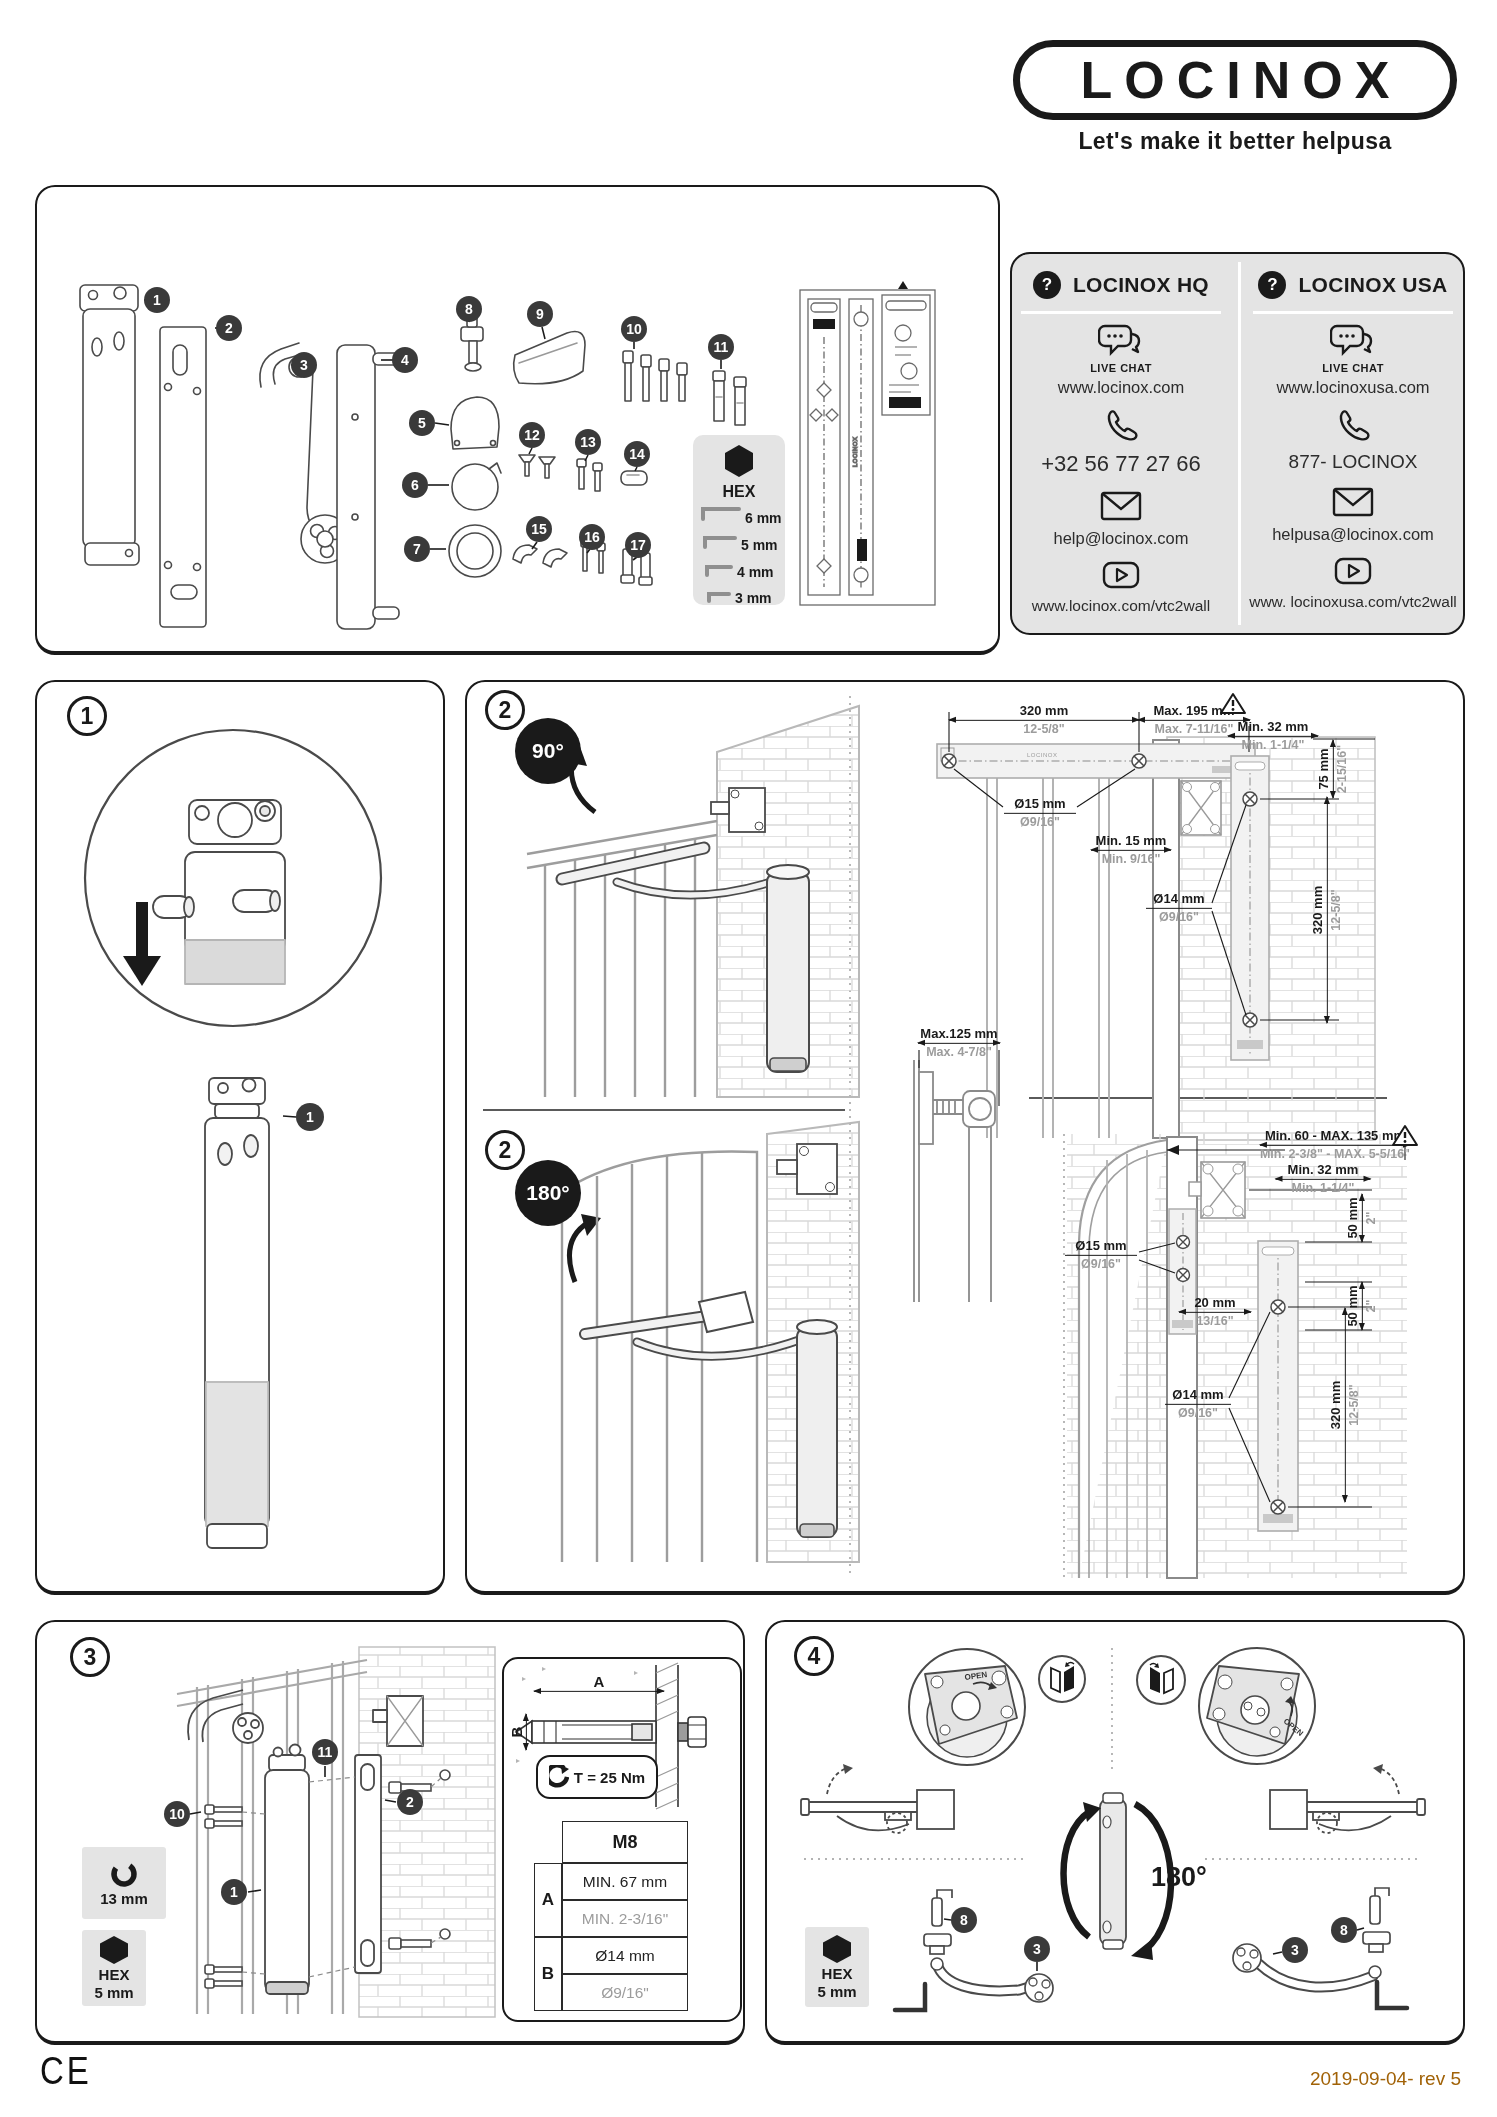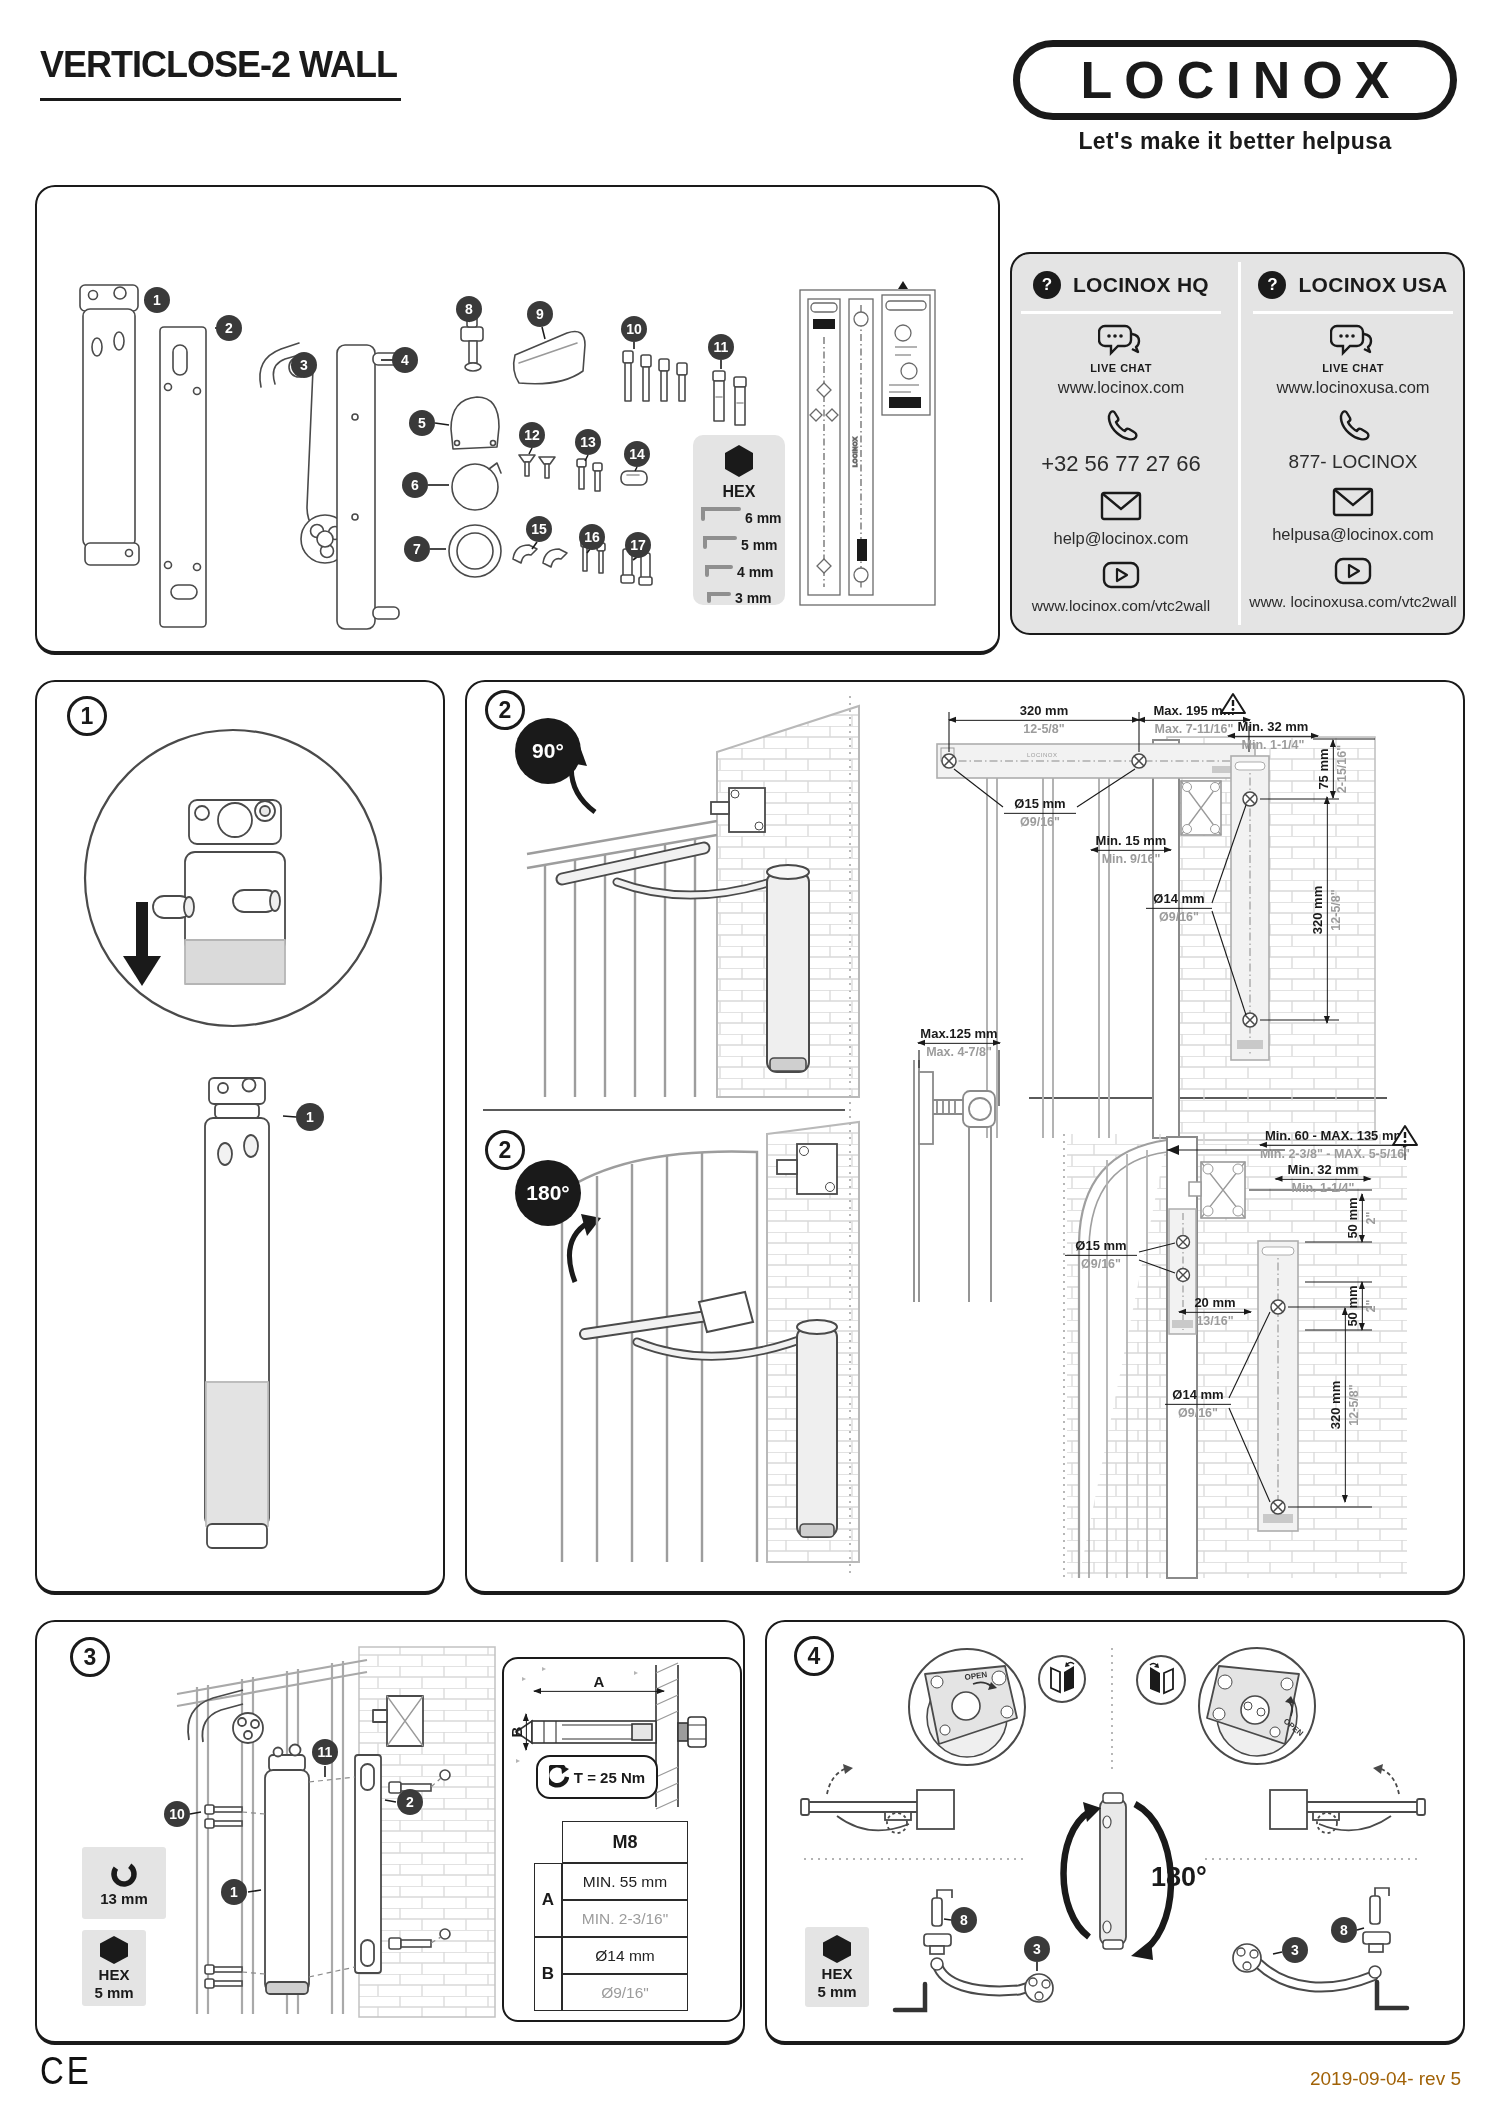--- a/index.html
+++ b/index.html
@@ -78,21 +78,20 @@
   svg text { font-family:"Liberation Sans", sans-serif; }
   .co circle { fill:#3a3a3a; }
   .co text { fill:#fff; font-size:14px; font-weight:bold; text-anchor:middle; }
   .mini { fill:#9c9c9c; font-size:6px; letter-spacing:0.5px; }
 </style>
 </head>
 <body>
 
 <div id="page">
 
-  <div id="title">VERTICLOSE-2 WALL</div>
   <div id="logo">
     <span>LOCINOX</span>
   </div>
   <div id="tagline">Let's make it better helpusa</div>
 
   <div class="panel" id="panel-parts" style="left:35px;top:185px;width:965px;height:470px;">
     <svg width="958" height="462" viewBox="0 0 958 462">
       <defs>
         <pattern id="brickP" width="44" height="22" patternUnits="userSpaceOnUse">
           <path d="M0 0H44 M0 11H44 M11 0V11 M33 11V22" stroke="#d7d7d7" stroke-width="1.4" fill="none"></path>
@@ -887,21 +886,21 @@
         <svg width="20" height="24" viewBox="0 0 20 24">
           <path d="M15 3 A 10 10 0 1 0 18 12" fill="none" stroke="#1a1a1a" stroke-width="4.5"></path>
           <polygon points="12,0 20,4 13,9" fill="#1a1a1a"></polygon>
         </svg>
         <span>T = 25 Nm</span>
       </div>
       <div class="m8">
         <div class="void"></div>
         <div class="hdr">M8</div>
         <div class="key" style="grid-row:2/4;">A</div>
-        <div class="vmm">MIN. 55 mm</div>
+        <div class="vmm">MIN. 67 mm</div>
         <div class="vin">MIN. 2-3/16"</div>
         <div class="key" style="grid-row:4/6;">B</div>
         <div class="vmm">Ø14 mm</div>
         <div class="vin">Ø9/16"</div>
       </div>
     </div>
   </div>
 
   <div class="panel" id="panel-step4" style="left:765px;top:1620px;width:700px;height:425px;">
     <div class="ring-badge" style="left:27px;top:14px;">

